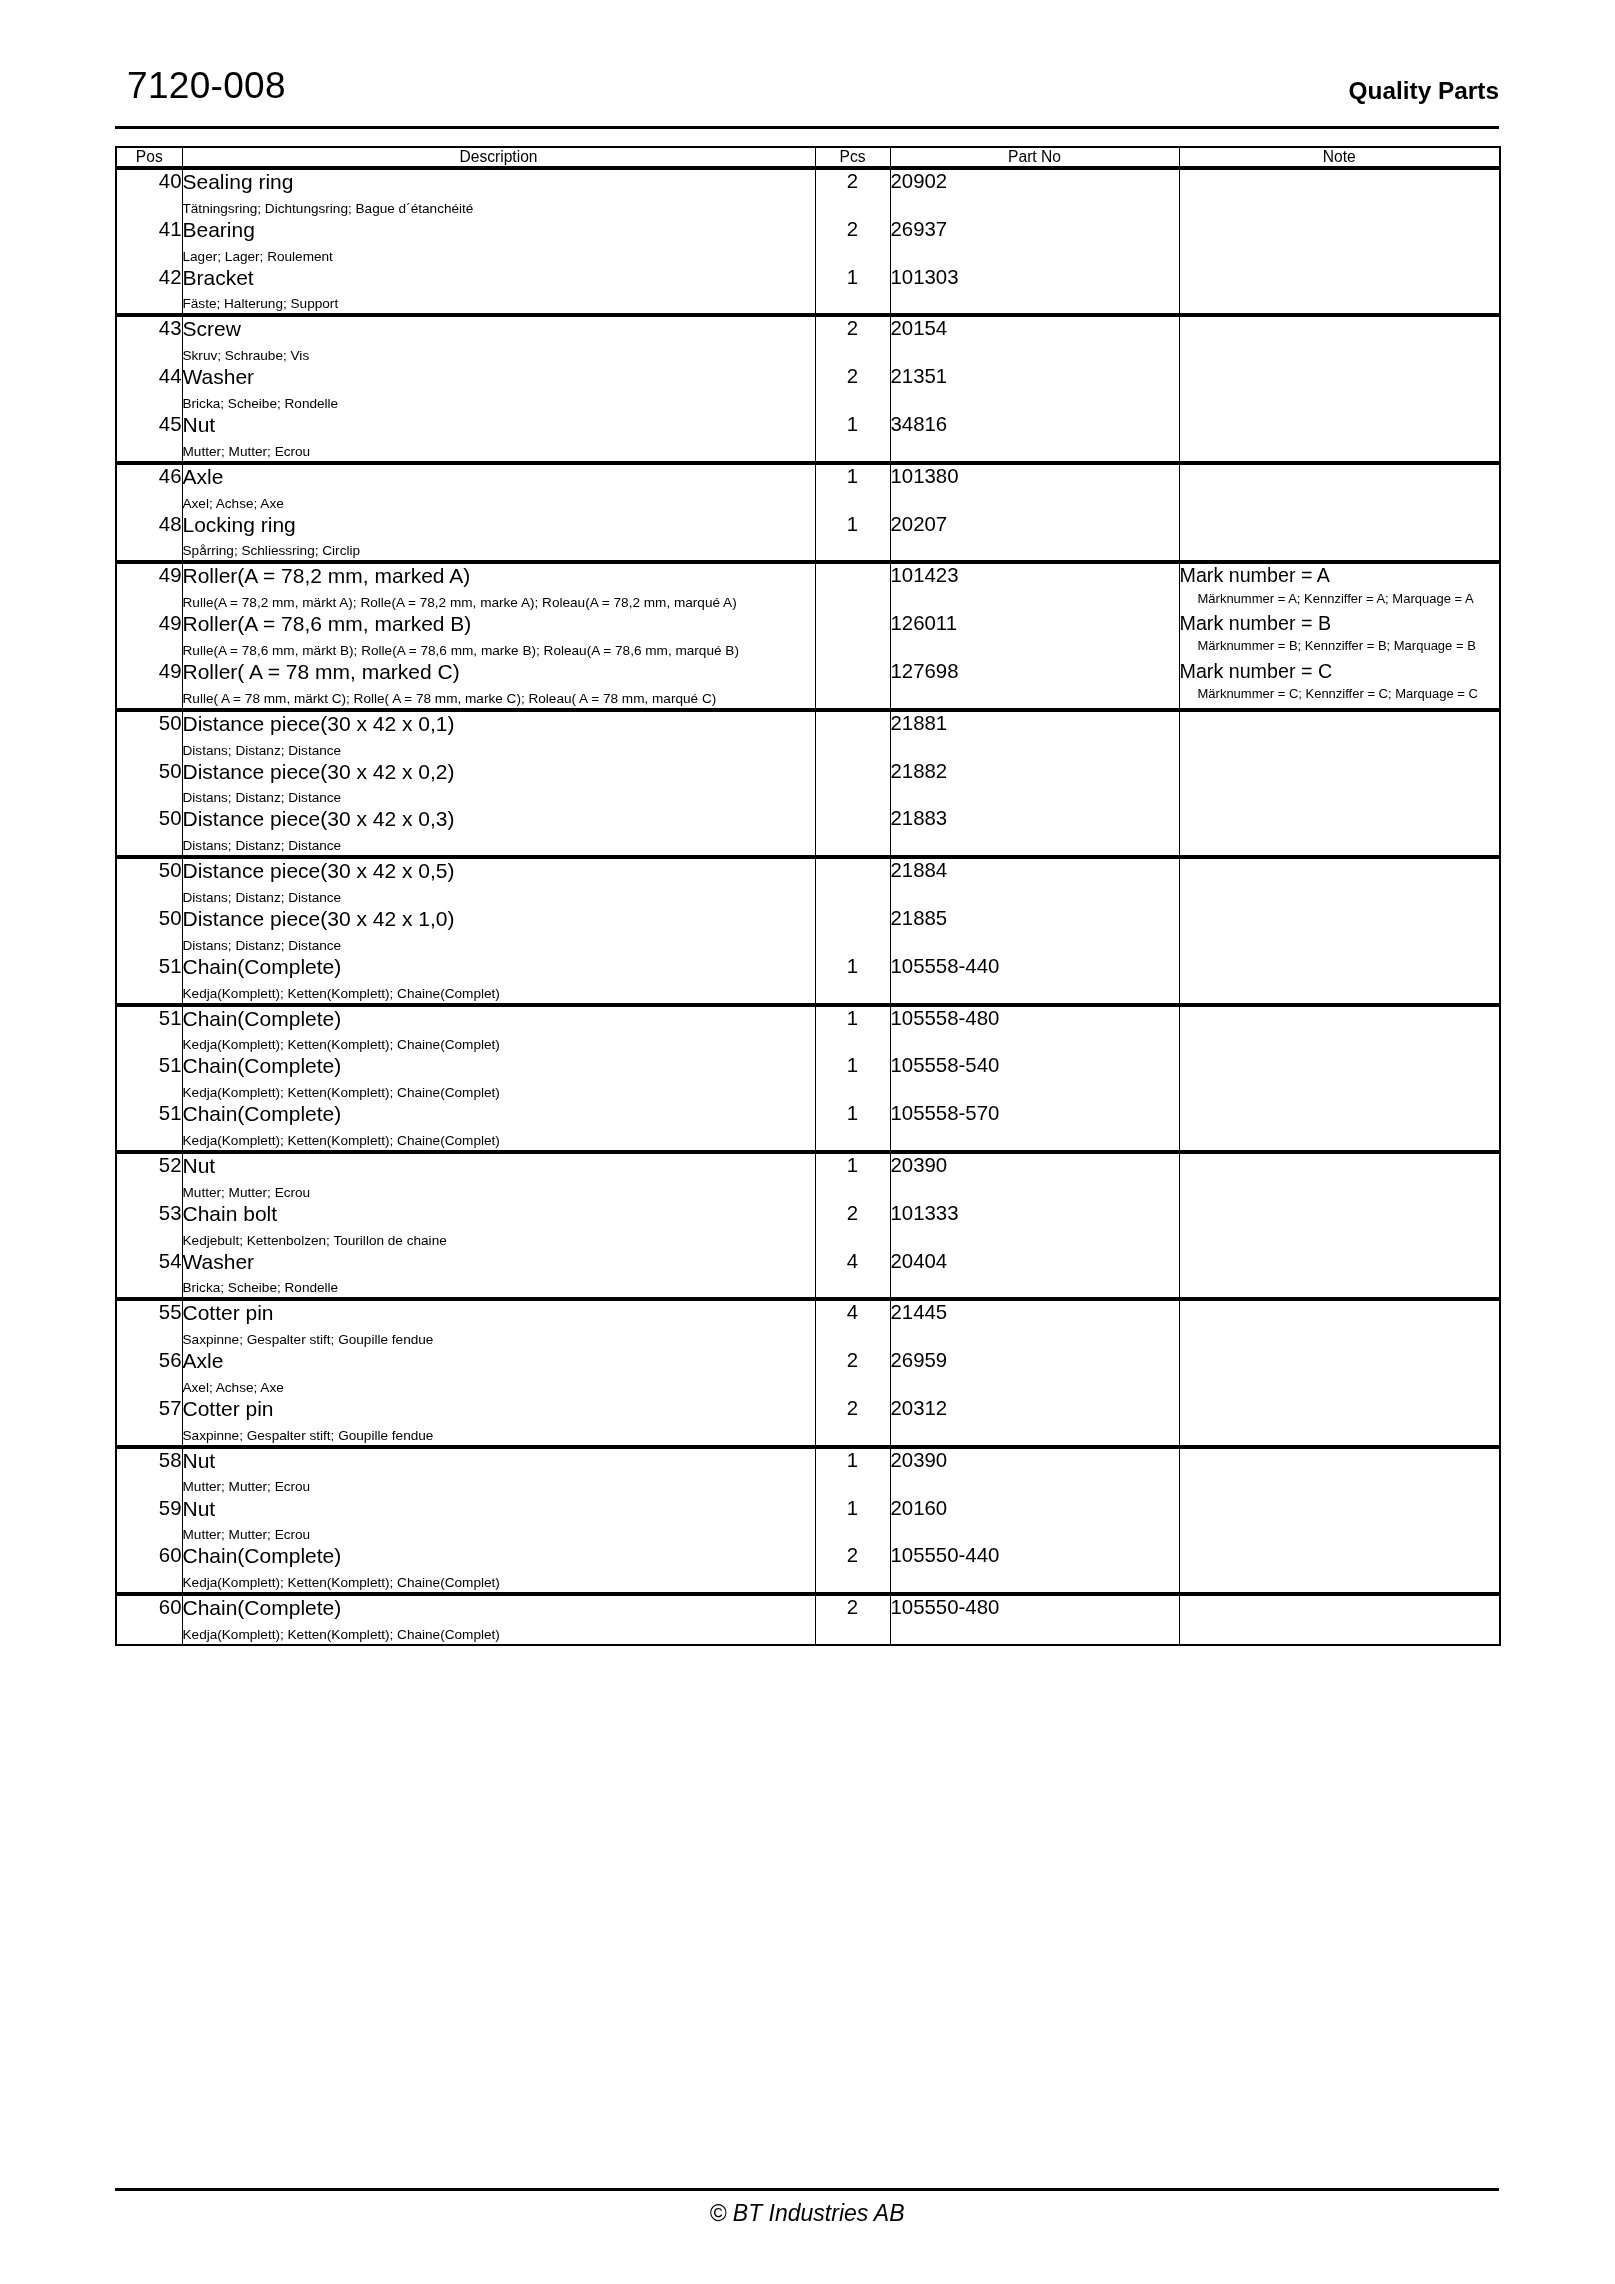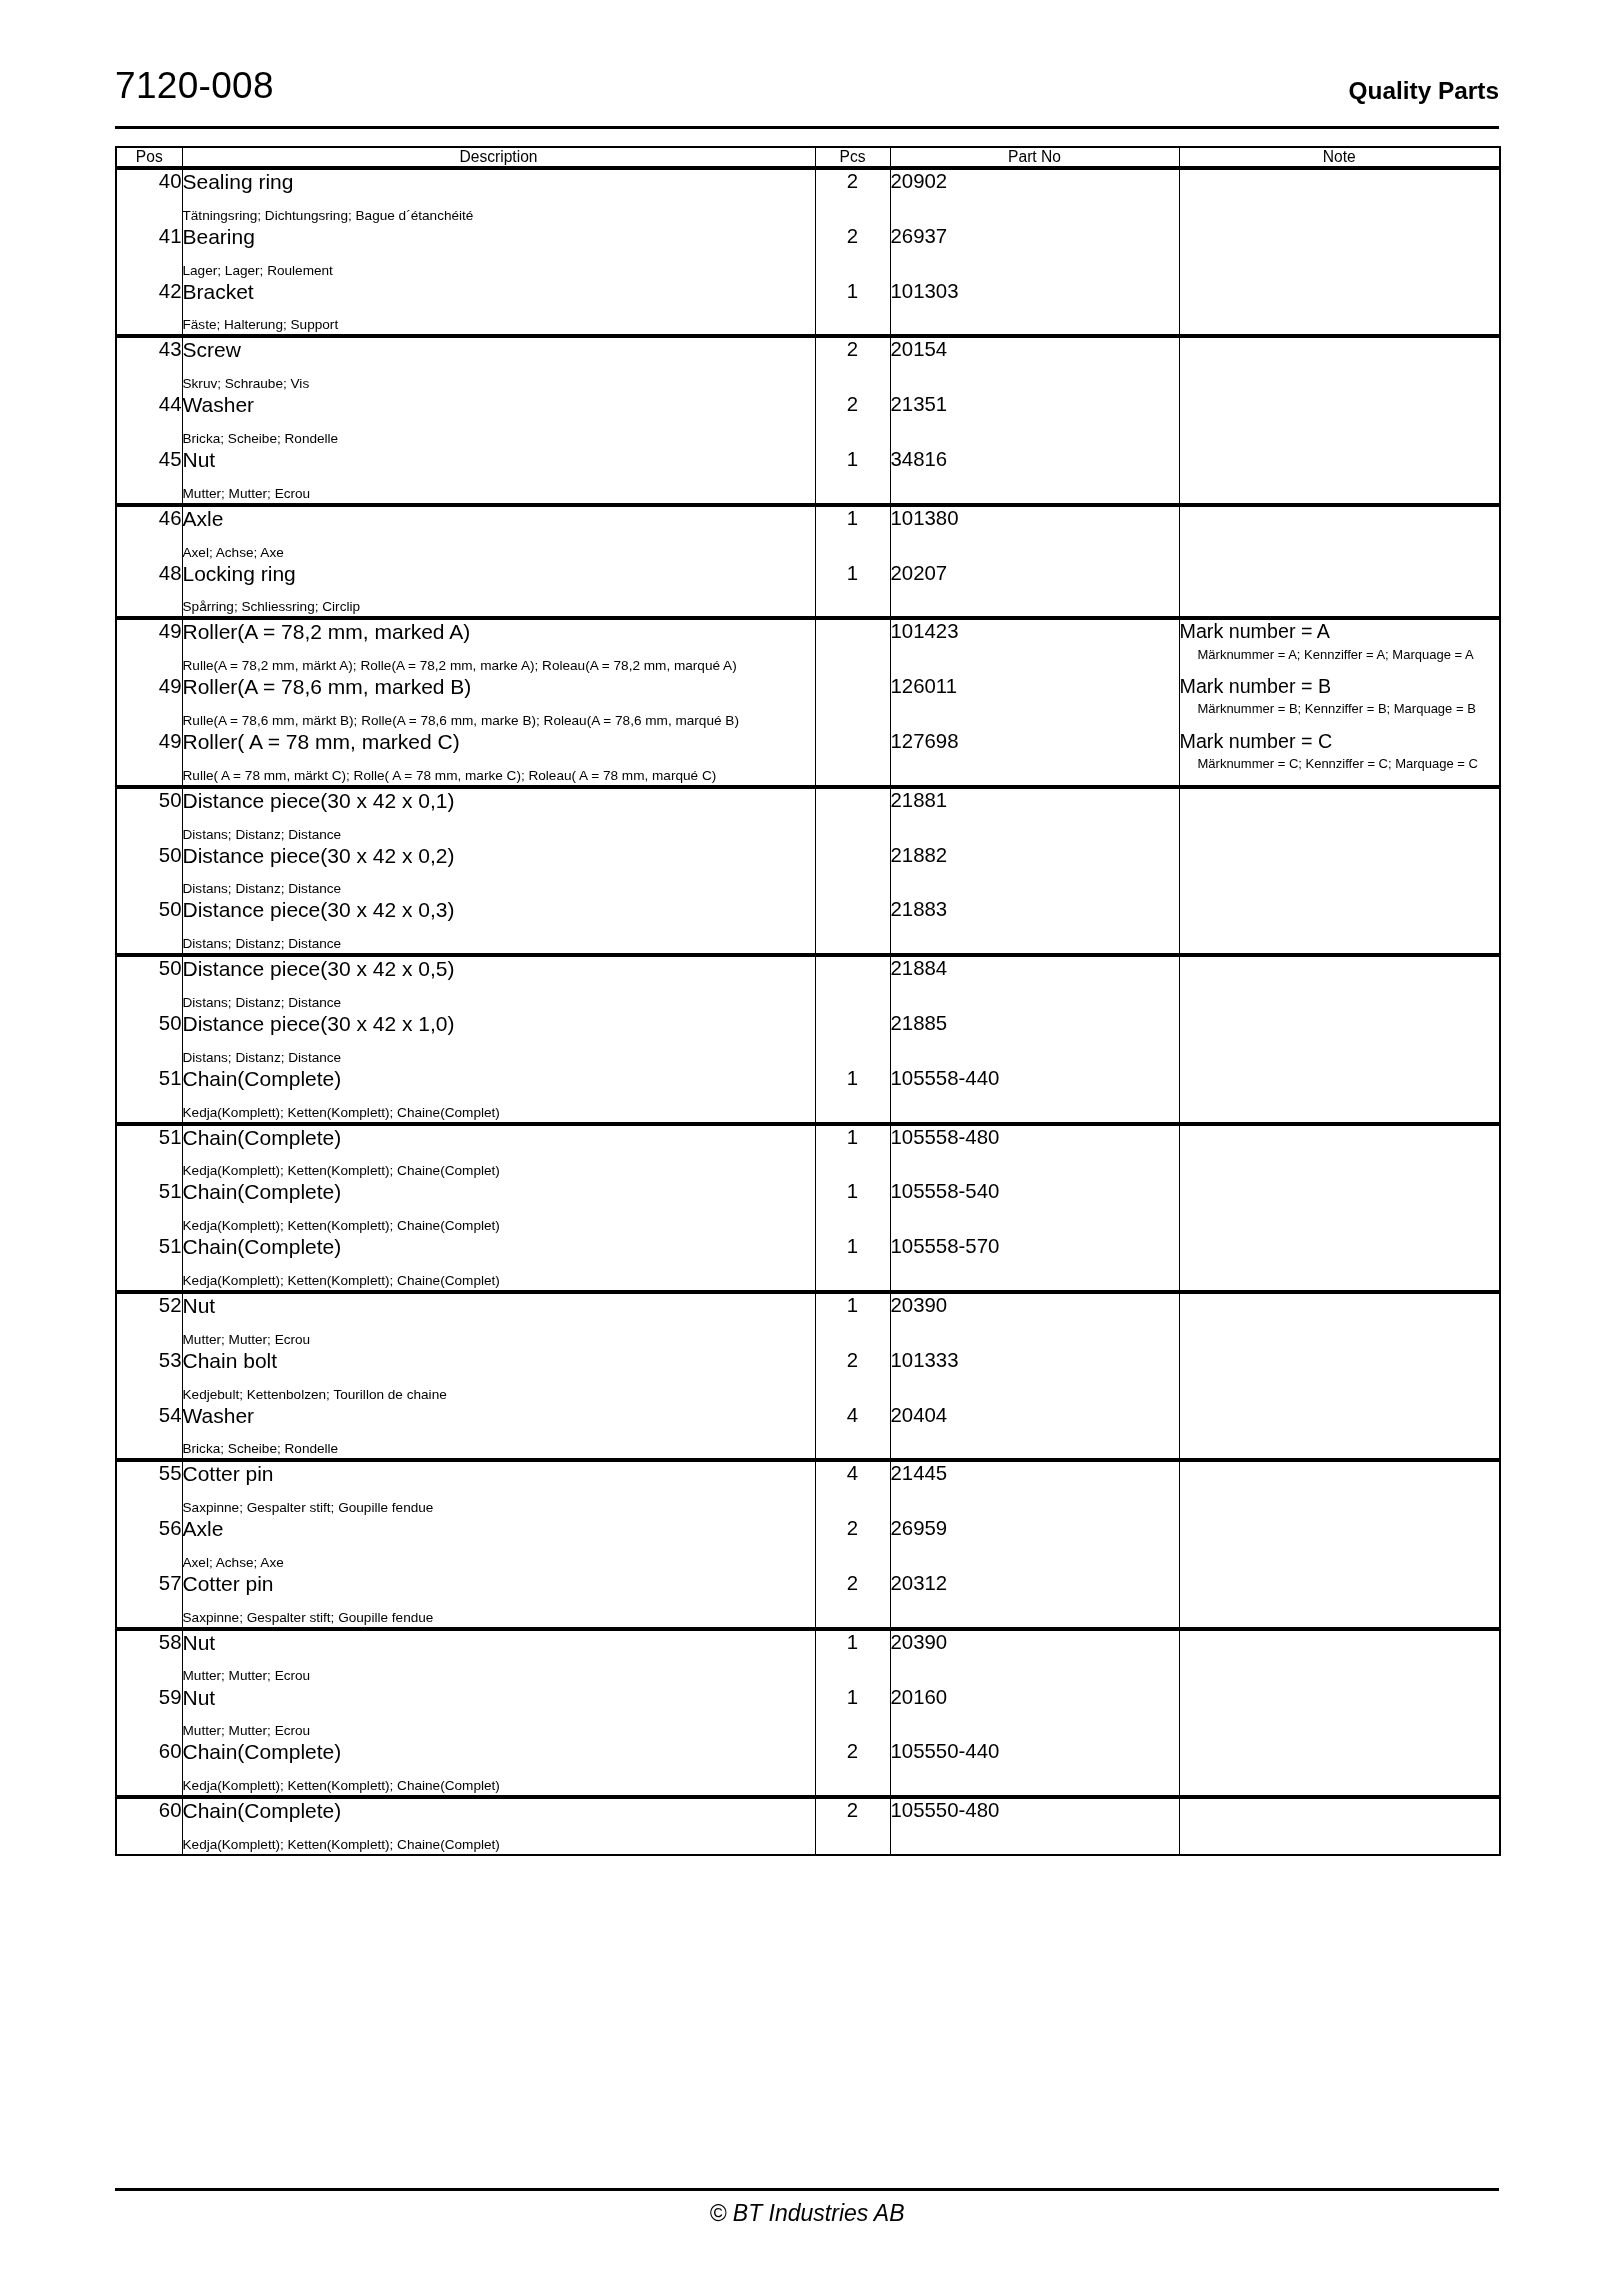--- a/index.html
+++ b/index.html
@@ -27,21 +27,21 @@
   
   .header {
     position: absolute;
     left: 115px;
     top: 65px;
     width: 1384px;
     height: 71px;
   }
   .doc-code {
     position: absolute;
-    left: 0;
+    left: 12px;
     top: 0;
     font-size: 37px;
     letter-spacing: 0.3px;
     white-space: nowrap;
   }
   .doc-title {
     position: absolute;
     left: 0;
     top: 12.2px;
     width: 1384px;
@@ -127,21 +127,21 @@
     padding-bottom: 6.8px;
   }
 
   .name-en {
     font-size: 21px;
     line-height: 1.18;
   }
   .name-tr {
     font-size: 13.6px;
     line-height: 1.40;
-    margin-top: 11px;
+    margin-top: 4px;
   }
   .note-en {
     font-size: 19.7px;
     line-height: 1.18;
   }
   .note-tr {
     font-size: 13px;
     line-height: 1.38;
     margin-top: 2px;
     padding-left: 18px;

